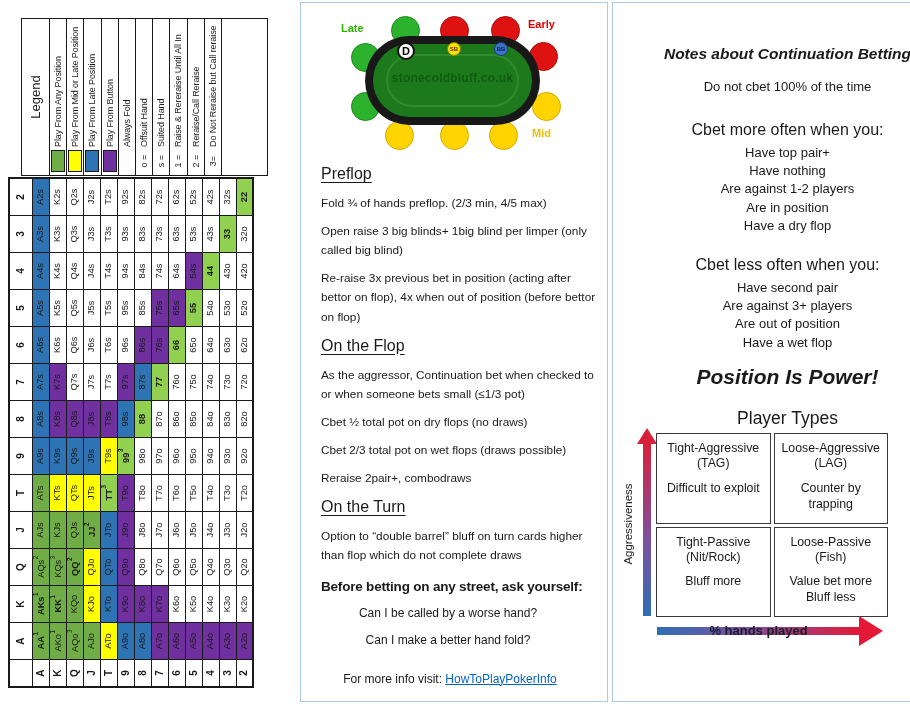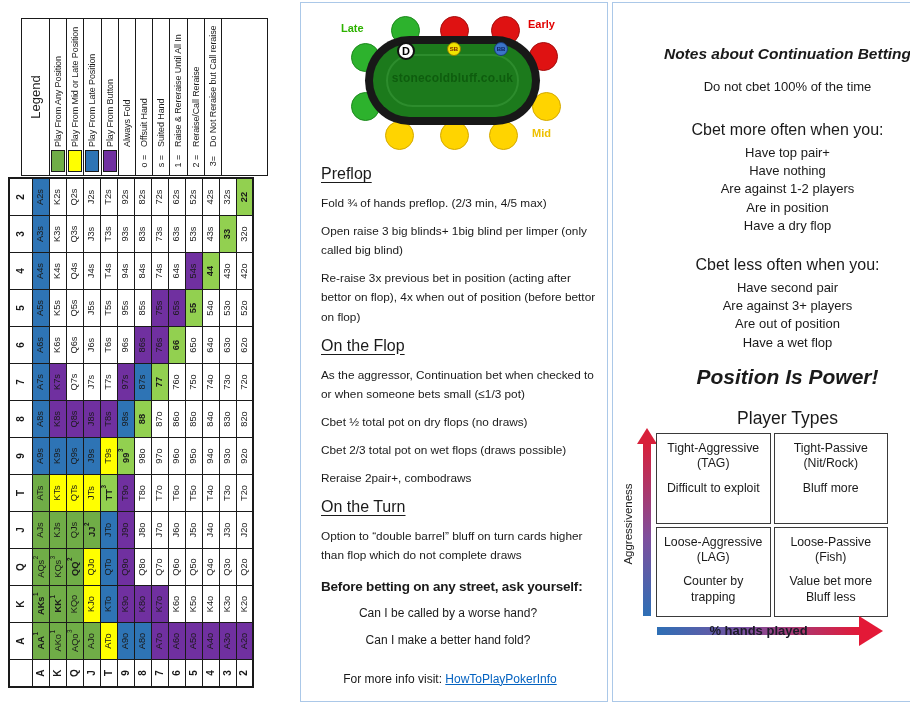--- a/index.html
+++ b/index.html
@@ -430,26 +430,26 @@
 
   <div class="v-axis-head"></div>
   <div class="v-axis-bar"></div>
   <div class="y-label">Aggressiveness</div>
   <div class="quad-grid" id="quad-grid">
       <div class="qbox">
          <div class="qt">Tight-Aggressive<br>(TAG)</div>
          <div class="qb">Difficult to exploit</div>
        </div>
       <div class="qbox">
+         <div class="qt">Loose-Aggressive<br>(LAG)</div>
+         <div class="qb">Counter by<br>trapping</div>
+       </div>
+      <div class="qbox">
          <div class="qt">Tight-Passive<br>(Nit/Rock)</div>
          <div class="qb">Bluff more</div>
-       </div>
-      <div class="qbox">
-         <div class="qt">Loose-Aggressive<br>(LAG)</div>
-         <div class="qb">Counter by<br>trapping</div>
        </div>
       <div class="qbox">
          <div class="qt">Loose-Passive<br>(Fish)</div>
          <div class="qb">Value bet more<br>Bluff less</div>
        </div>
     </div>
   <div class="x-axis-bar"></div>
   <div class="x-axis-head"></div>
   <div class="x-label">% hands played</div>
 </div>

